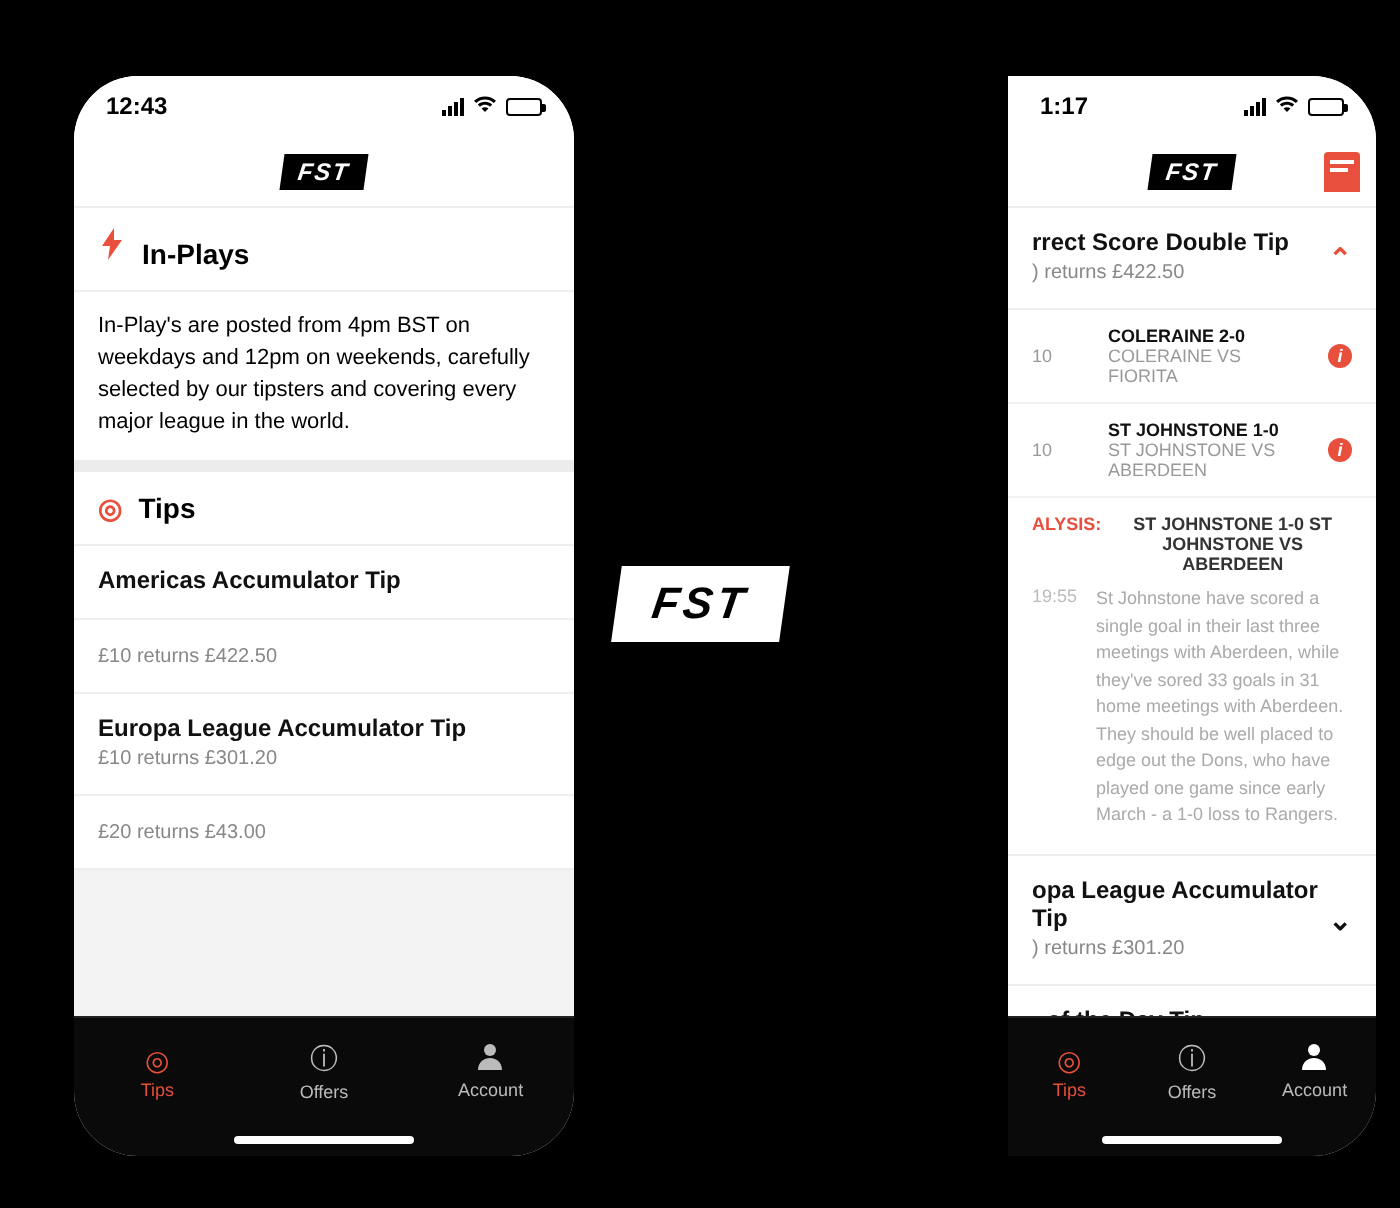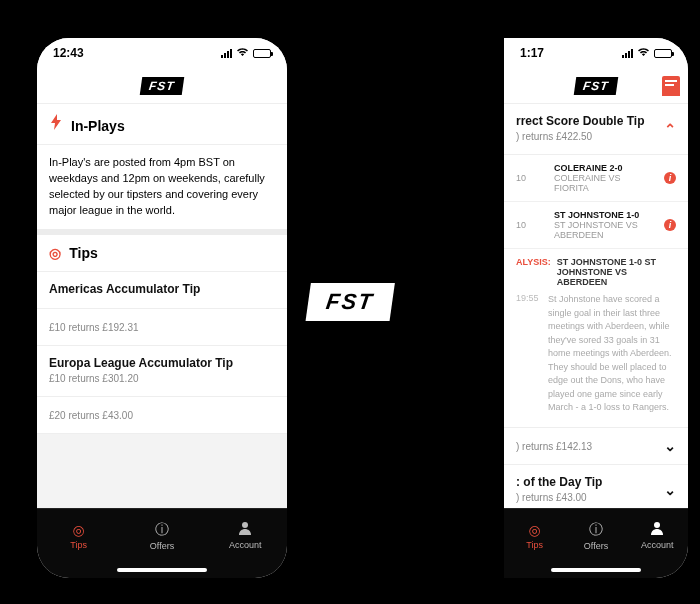--- a/index.html
+++ b/index.html
@@ -122,21 +122,21 @@
     display:flex; align-items:center; justify-content:center;
     flex-shrink:0;
   }
 
   .analysis {
     background:#fff;
     padding:8px 12px 12px;
     font-size:9px;
     border-bottom:1px solid #eee;
   }
-  .analysis-head{ display:flex; gap:6px;}
+  .analysis-head{ display:flex; gap:6px;text-align:center;}
   .analysis-label{ color:#e94f3d; font-weight:800; flex-shrink:0;}
   .analysis-title{ font-weight:800; color:#333; }
   .analysis-body{ display:flex; gap:6px; margin-top:6px;}
   .analysis-time{ color:#bbb; width:26px; flex-shrink:0;}
   .analysis-text{ color:#aaa; line-height:1.5;}
 
   .add-betslip{
     background:#e94f3d;
     color:#fff;
     text-align:center;
@@ -222,21 +222,21 @@
       <span>In-Play's are posted from </span><span class="bold">4pm BST</span><span> on weekdays and </span><span class="bold">12pm</span><span> on weekends, carefully selected by our tipsters and covering every major league in the world.</span>
     </div>
     <div class="section-head">
       <span class="target-icon">◎</span>
       <span>Tips</span>
     </div>
     <div class="tip-row">
       <div class="tip-title">Americas Accumulator Tip</div>
     </div>
     <div class="tip-row">
-      <div class="tip-sub">£10 returns £192.31</div>
+      <div class="tip-sub">£10 returns £422.50</div>
     </div>
     <div class="tip-row">
       <div class="tip-title">Europa League Accumulator Tip</div>
       <div class="tip-sub">£10 returns £301.20</div>
     </div>
     <div class="tip-row">
       <div class="tip-sub">£20 returns £43.00</div>
     </div>
   </div>
   <div class="tabbar">
@@ -309,21 +309,22 @@
       <div class="analysis-head">
         <span class="analysis-label">ALYSIS:</span>
         <span class="analysis-title">ST JOHNSTONE 1-0 ST JOHNSTONE VS ABERDEEN</span>
       </div>
       <div class="analysis-body">
         <span class="analysis-time">19:55</span>
         <span class="analysis-text">St Johnstone have scored a single goal in their last three meetings with Aberdeen, while they've sored 33 goals in 31 home meetings with Aberdeen. They should be well placed to edge out the Dons, who have played one game since early March - a 1-0 loss to Rangers.</span>
       </div>
     </div>
     <div class="tip-row">
-      <div class="tip-sub">) returns £142.13</div>
+      <div class="tip-title">opa League Accumulator Tip</div>
+      <div class="tip-sub">) returns £301.20</div>
       <span class="chev">⌄</span>
     </div>
     <div class="tip-row">
       <div class="tip-title">: of the Day Tip</div>
       <div class="tip-sub">) returns £43.00</div>
       <span class="chev">⌄</span>
     </div>
   </div>
   <div class="tabbar">
     <div class="tab active">

